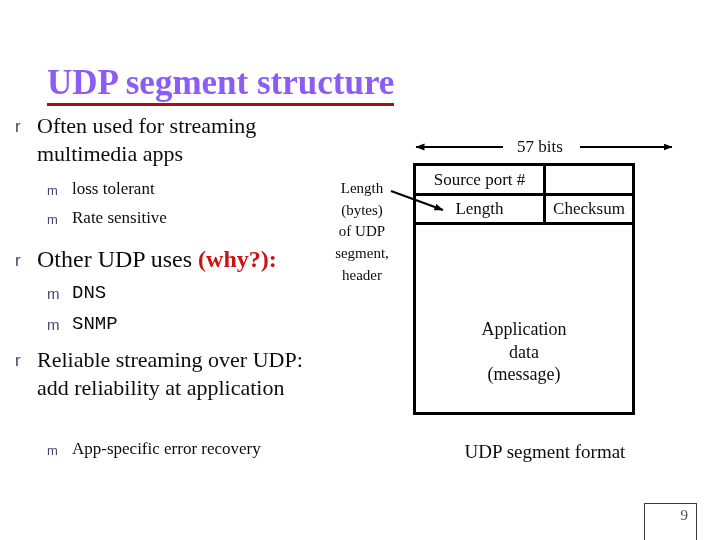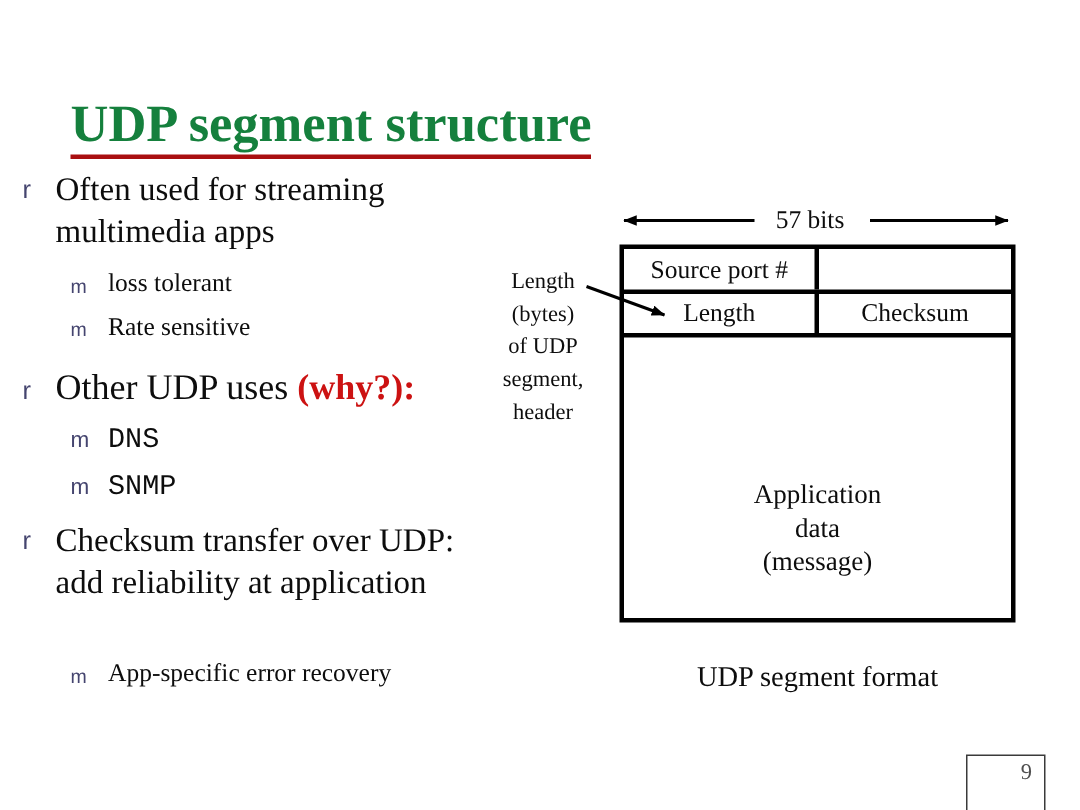--- a/index.html
+++ b/index.html
@@ -5,21 +5,21 @@
   html,body{margin:0;padding:0;}
   body{
     width:720px;height:540px;background:#ffffff;overflow:hidden;position:relative;
     font-family:"Liberation Serif", serif;color:#0d0d0d;
   }
   .abs{position:absolute;}
 
   
   .title{
     left:47px;top:42px;
-    font-size:35px;font-weight:bold;color:#15803d;
+    font-size:35px;font-weight:bold;color:#8b5cf6;
     border-bottom:3px solid #a90f10;padding-bottom:1px;line-height:1.05;
     white-space:nowrap;
   }
 
   
   .li{display:flex;align-items:flex-start;white-space:nowrap;}
   .mk{
     font-family:"Liberation Sans", sans-serif;color:#45456f;
     flex:0 0 auto;display:inline-block;
   }
@@ -40,21 +40,21 @@
   #s2a .mk,#s2b .mk{font-size:15px;padding-top:3px;}
   #b3{left:15px;top:346px;}
   #s3a{left:47px;top:439px;}
 
   .why{color:#cc1212;font-weight:bold;}
 
   
   .bits-label{left:503px;top:137px;width:74px;text-align:center;font-size:17px;white-space:nowrap;}
 
   .seg-table{
-    left:413px;top:163px;width:264px;height:252px;
+    left:413px;top:163px;width:222px;height:252px;
     border:3px solid #000;box-sizing:border-box;background:#fff;
   }
   .trow{display:flex;border-bottom:3px solid #000;}
   .trow .cell{text-align:center;font-size:17px;white-space:nowrap;}
   .trow .c1{flex:0 0 127px;border-right:3px solid #000;}
   .trow .c2{flex:1;}
   .r1 .cell{height:27px;line-height:27px;}
   .r2 .cell{height:26px;line-height:26px;}
   .tbody{position:relative;height:188px;}
   .app{position:absolute;top:93px;left:0;width:100%;text-align:center;font-size:18px;line-height:22.5px;}
@@ -108,21 +108,21 @@
     <div class="tx">DNS</div>
   </div>
   <div class="abs li l2" id="s2b">
     <span class="mk">m</span>
     <div class="tx">SNMP</div>
   </div>
 
   <div class="abs li l1" id="b3">
     <span class="mk">r</span>
     <div class="tx">
-      <div>Checksum transfer over UDP:</div>
+      <div>Reliable streaming over UDP:</div>
       <div>add reliability at application</div>
     </div>
   </div>
 
   <div class="abs li l2" id="s3a">
     <span class="mk">m</span>
     <div class="tx">App-specific error recovery</div>
   </div>
 
   <div class="abs bits-label">57 bits</div>

